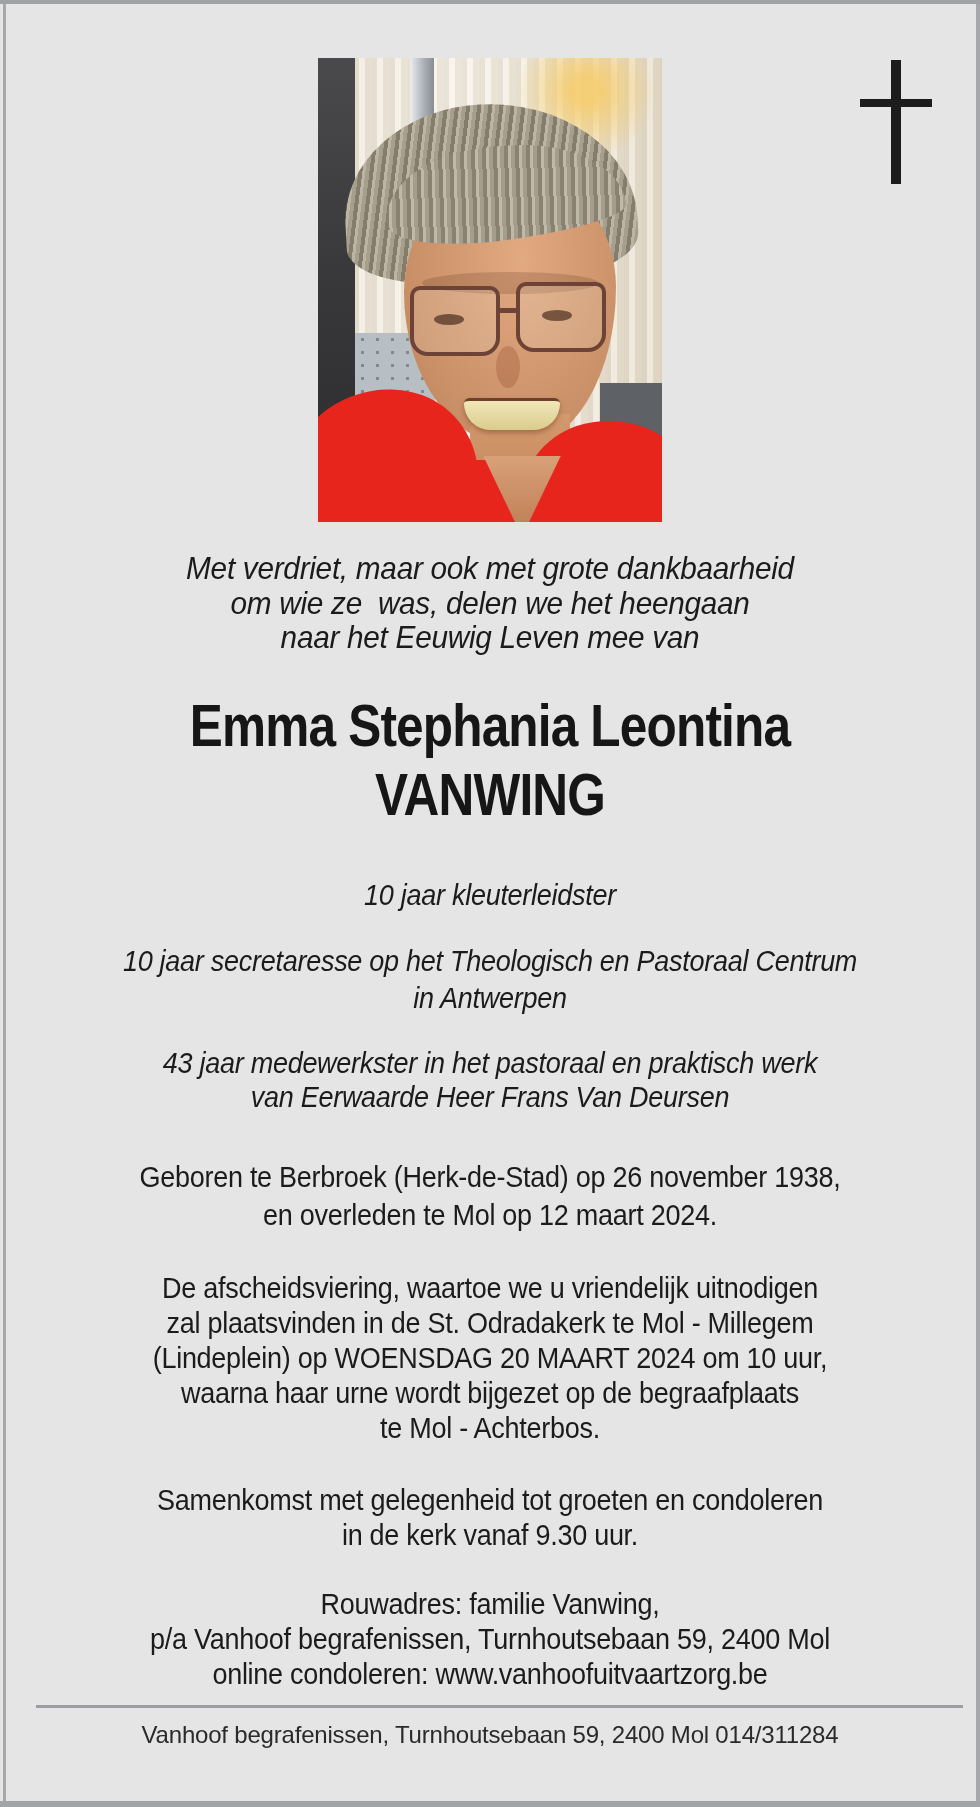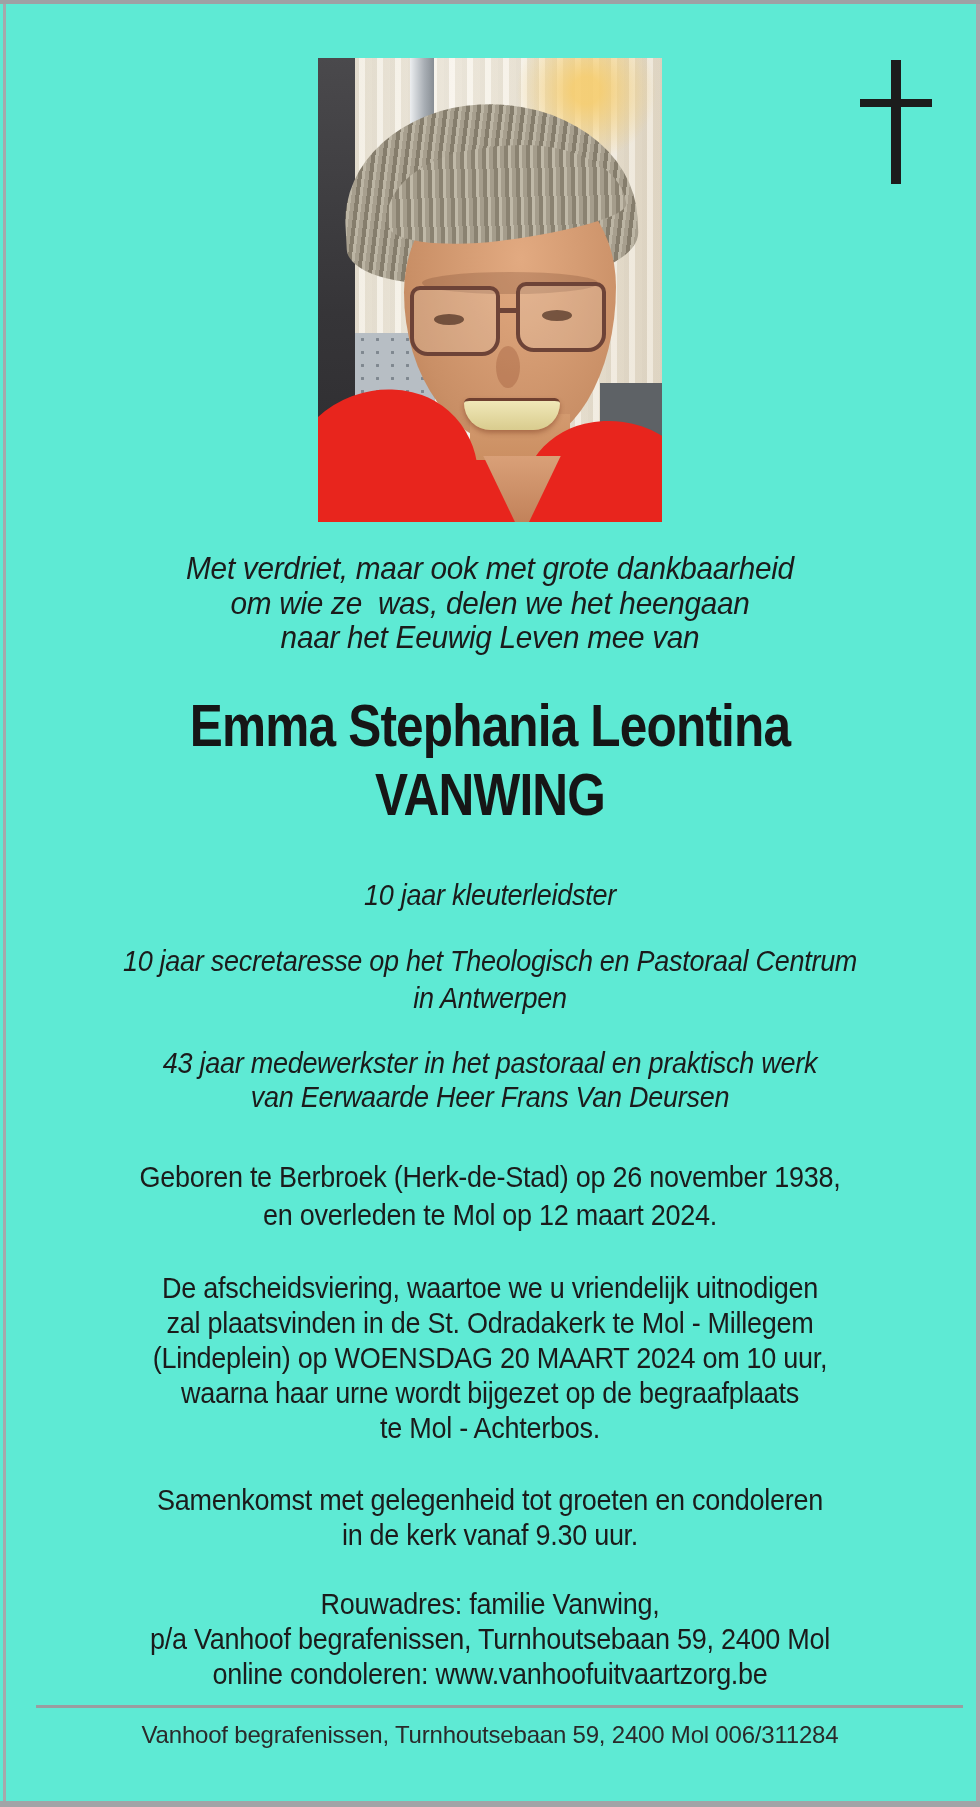--- a/index.html
+++ b/index.html
@@ -1,20 +1,20 @@
 <!DOCTYPE html>
 <html><head>
 <meta charset="utf-8">
 <style>
   html, body { margin: 0; padding: 0; background: #ffffff; }
   .page {
     position: relative;
     width: 980px;
     height: 1807px;
-    background: #5eead4;
+    background: #e5e5e5;
     overflow: hidden;
     font-family: "Liberation Sans", sans-serif;
     color: #1b1b1b;
   }
   
   .frame-top    { position: absolute; left: 0; top: 0; width: 100%; height: 4px; background: #9fa1a4; }
   .frame-bottom { position: absolute; left: 0; top: 1801px; width: 100%; height: 6px; background: #a2a4a7; }
   .frame-left   { position: absolute; left: 3px; top: 4px; width: 3px; height: 1797px; background: #a6a8ab; }
   .frame-right  { position: absolute; left: 976px; top: 4px; width: 4px; height: 1797px; background: #a6a8ab; }
 
@@ -184,16 +184,16 @@
 
   <div class="tblock p-rouwadres cond90">
     <span class="line">Rouwadres: familie Vanwing,</span>
     <span class="line">p/a Vanhoof begrafenissen, Turnhoutsebaan 59, 2400 Mol</span>
     <span class="line">online condoleren: www.vanhoofuitvaartzorg.be</span>
   </div>
 
   <div class="divider"></div>
 
   <div class="tblock footer">
-    <span class="line">Vanhoof begrafenissen, Turnhoutsebaan 59, 2400 Mol 006/311284</span>
+    <span class="line">Vanhoof begrafenissen, Turnhoutsebaan 59, 2400 Mol 014/311284</span>
   </div>
 
 </div>
 
 </body></html>

